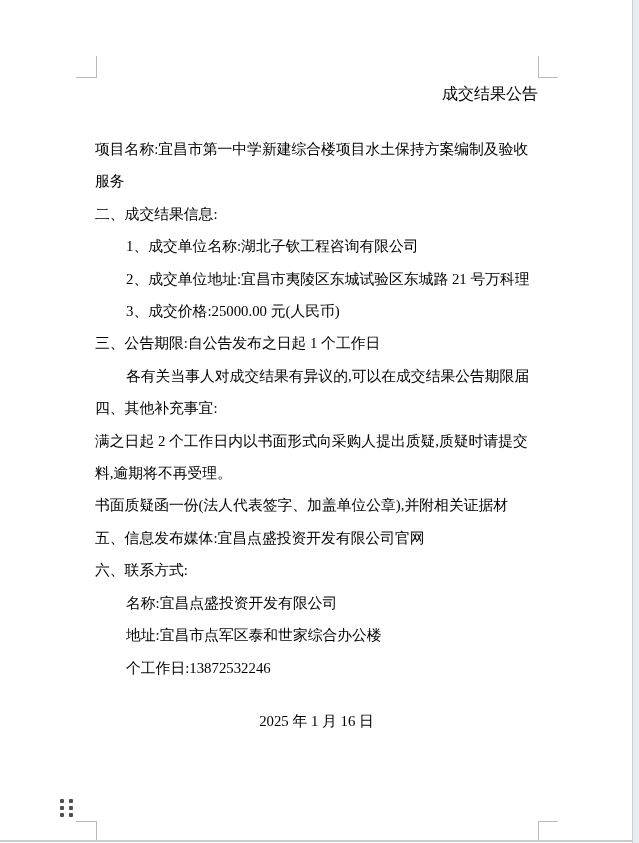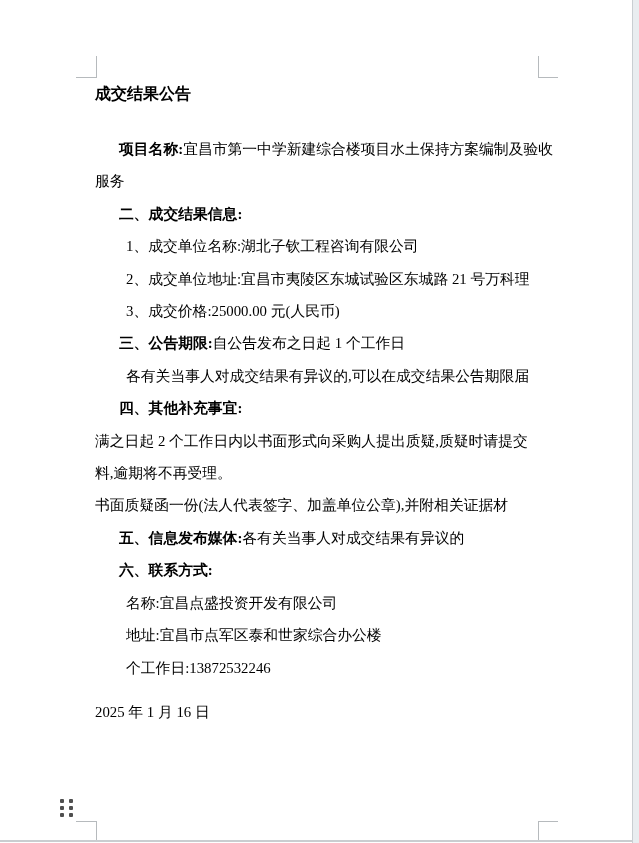--- a/index.html
+++ b/index.html
@@ -18,36 +18,36 @@
 
   
   .doc {
     position: absolute;
     left: 95px;
     top: 77px;
     width: 443px;
   }
   .doc-title {
     font-size: 16px;
-    font-weight: bold;
+    font-weight: normal;
     line-height: 33px;
-    text-align: left;
+    text-align: right;
     margin-bottom: 23px;
     white-space: pre;
   }
   .line {
     font-size: 14.8px;
     line-height: 32.4px;
     white-space: pre;
   }
-  .line .b { font-weight: bold; margin-left: 24px; }
+  .line .b { font-weight: normal; }
   .ind { padding-left: 31px; font-family: Liberation Serif, serif; }
   .date-line {
-    text-align: left;
-    margin-top: 12px;
+    text-align: center;
+    margin-top: 21px;
   }
 
   
   .crop { position: absolute; }
   .crop-tl { left: 76px;  top: 56px;  width: 20px; height: 21px;
              border-right: 1px solid #b6babd; border-bottom: 1px solid #b6babd; }
   .crop-tr { left: 538px; top: 56px;  width: 19px; height: 21px;
              border-left: 1px solid #b6babd;  border-bottom: 1px solid #b6babd; }
   .crop-bl { left: 76px;  top: 821px; width: 20px; height: 18px;
              border-right: 1px solid #b6babd; border-top: 1px solid #b6babd; }
@@ -113,21 +113,21 @@
   <div class="line ind"><span>3、成交价格:25000.00 元(人民币)</span></div>
 
   <div class="line"><span class="b">三、公告期限:</span><span>自公告发布之日起 1 个工作日</span></div>
 
   <div class="line ind"><span>各有关当事人对成交结果有异议的,可以在成交结果公告期限届</span></div>
   <div class="line"><span class="b">四、其他补充事宜:</span></div>
   <div class="line"><span>满之日起 2 个工作日内以书面形式向采购人提出质疑,质疑时请提交</span></div>
   <div class="line"><span>料,逾期将不再受理。</span></div>
   <div class="line"><span>书面质疑函一份(法人代表签字、加盖单位公章),并附相关证据材</span></div>
 
-  <div class="line"><span class="b">五、信息发布媒体:</span><span>各有关当事人对成交结果有异议的</span></div>
+  <div class="line"><span class="b">五、信息发布媒体:</span><span>宜昌点盛投资开发有限公司官网</span></div>
 
   <div class="line"><span class="b">六、联系方式:</span></div>
   <div class="line ind"><span>名称:宜昌点盛投资开发有限公司</span></div>
   <div class="line ind"><span>地址:宜昌市点军区泰和世家综合办公楼</span></div>
   <div class="line ind"><span>个工作日:13872532246</span></div>
 
   <div class="line date-line"><span>2025 年 1 月 16 日</span></div>
 </div>
 
 <div class="drag-handle">

